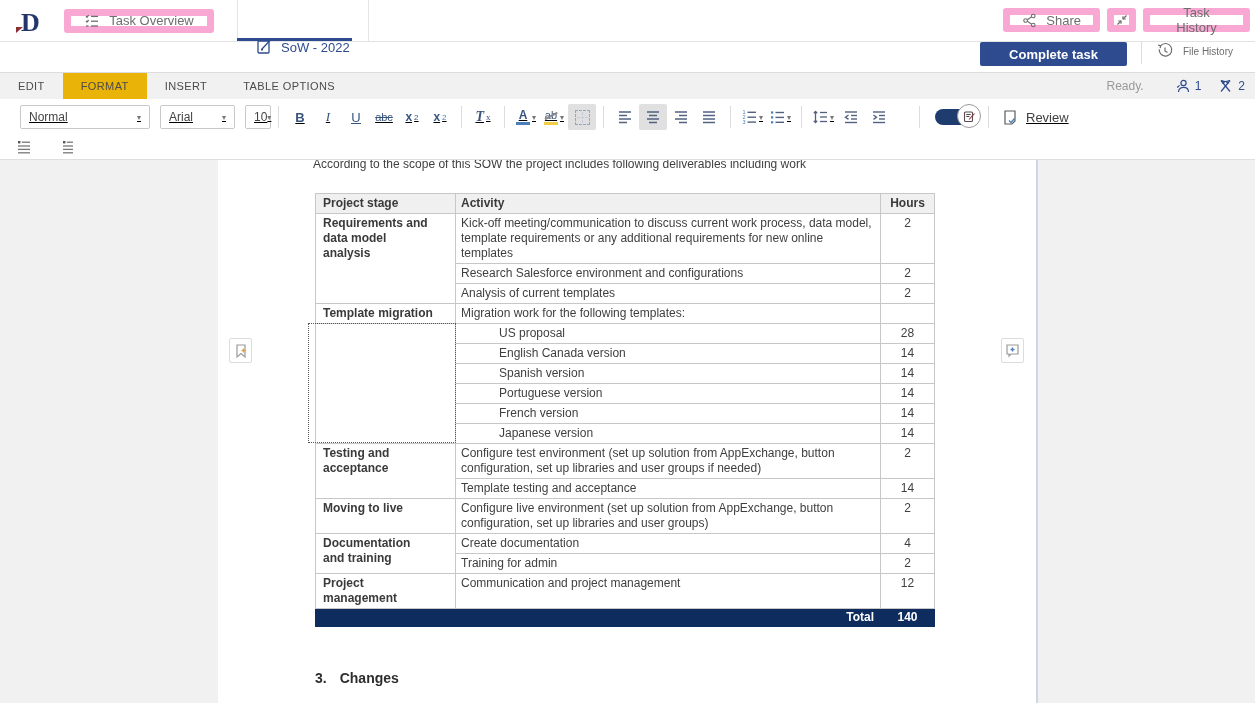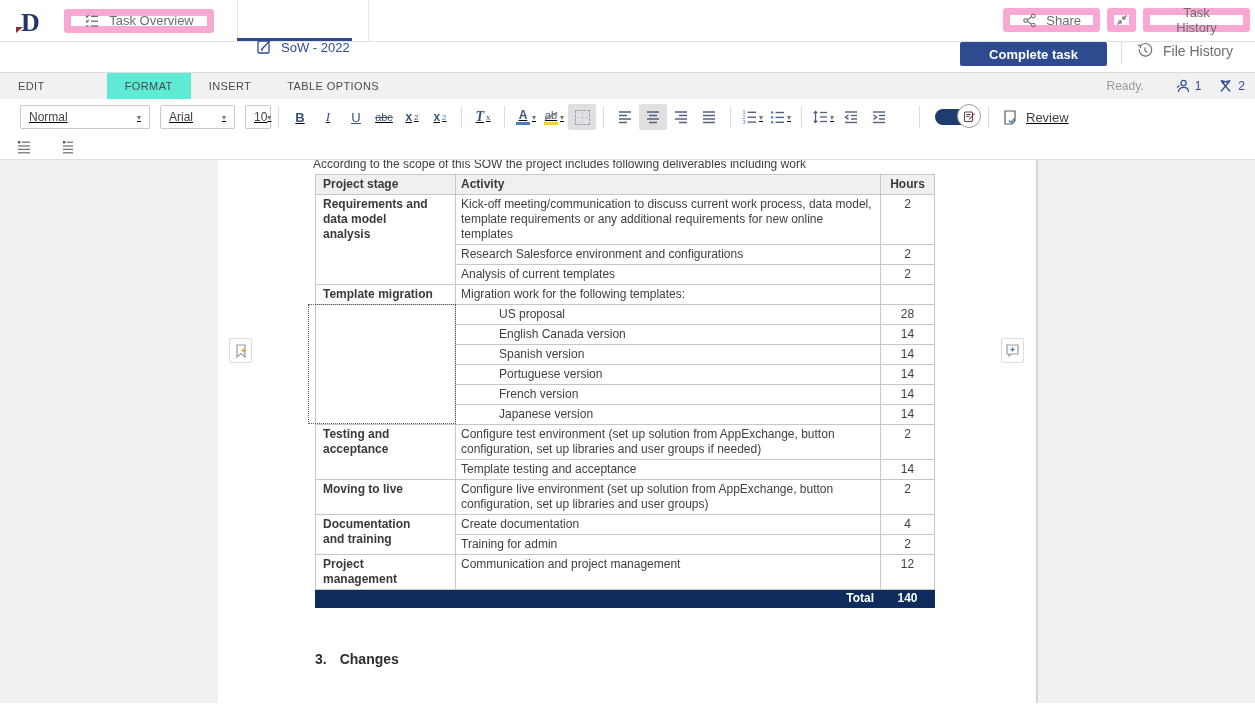--- a/index.html
+++ b/index.html
@@ -26,28 +26,28 @@
 
   
   .actionbar { height:31px; border-bottom:1px solid #dcdcdc; display:flex;
     align-items:flex-start; justify-content:flex-end; gap:14px; padding-right:22px;
     background:#fff; }
   .complete-task { height:24px; width:147px; background:var(--accent-navy,#2b4d90);
     color:#fff; border:none; border-radius:2px; font-size:13px; font-weight:bold;
     cursor:pointer; font-family:"Liberation Sans",sans-serif; }
   .vdiv { width:1px; height:22px; background:#dcdcdc; }
   .file-history { display:flex; align-items:center; gap:9px; color:#6e6e6e;
-    font-size:14px; cursor:pointer; }
+    font-size:10px; cursor:pointer; }
 
   
   .menubar { height:26px; background:#f1f1f1; display:flex; align-items:stretch;
     position:relative; }
   .menu-tab { display:flex; align-items:center; padding:0 18px; font-size:11px;
     letter-spacing:.4px; color:#4b4b4b; cursor:pointer; }
-  .menu-tab.active { background:#5eead4;margin-left:44px; }
+  .menu-tab.active { background:#eab308; }
   .menubar-right { position:absolute; right:10px; top:0; height:26px; display:flex;
     align-items:center; gap:16px; }
   .status-text { color:#9a9a9a; font-size:12px; margin-right:14px; }
   .count-chip { display:flex; align-items:center; gap:4px; color:#2d4b8e;
     font-size:12px; }
 
   
   .toolbar { height:36px; background:#fff; display:flex; align-items:center;
     padding-left:20px;text-decoration:underline; }
   .select { height:24px; border:1px solid #c9c9c9; border-radius:2px; display:flex;
@@ -95,21 +95,21 @@
 
   .toolbar2 { height:25px; border-bottom:1px solid #dfdfdf; background:#fff;
     display:flex; align-items:center; padding-left:10px; gap:14px; }
 
   
   .main { position:relative; height:543px; background:#f1f1f1; overflow:hidden; }
   .page { position:absolute; left:218px; top:0; width:820px; height:100%;
     background:#fff; border-right:2px solid #ccd7e5; }
   .content { padding-left:95px; color:#3f3f3f; font-size:12px; }
   .intro { margin-top:-5px; line-height:19px; }
-  .doc-table { border-collapse:collapse; margin-left:2px; 
+  .doc-table { border-collapse:collapse; margin-left:2px; margin-top:19px;
     table-layout:fixed; width:619px; }
   .doc-table th, .doc-table td { border:1px solid #c7c7c7; vertical-align:top;
     font-size:12px; line-height:15px; }
   .doc-table th { background:#f0f0f0; text-align:left; padding:2px 5px; height:18px;
     color:#3a3a3a; }
   .doc-table th.th-stage { padding-left:7px; }
   .doc-table th.th-hours, .doc-table td.hrs { text-align:center; }
   .doc-table td { padding:2px 5px; color:#3f3f3f; }
   .doc-table td.stage { font-weight:bold; color:#3a3a3a; padding:2px 8px 2px 7px;
     white-space:pre-line; }

